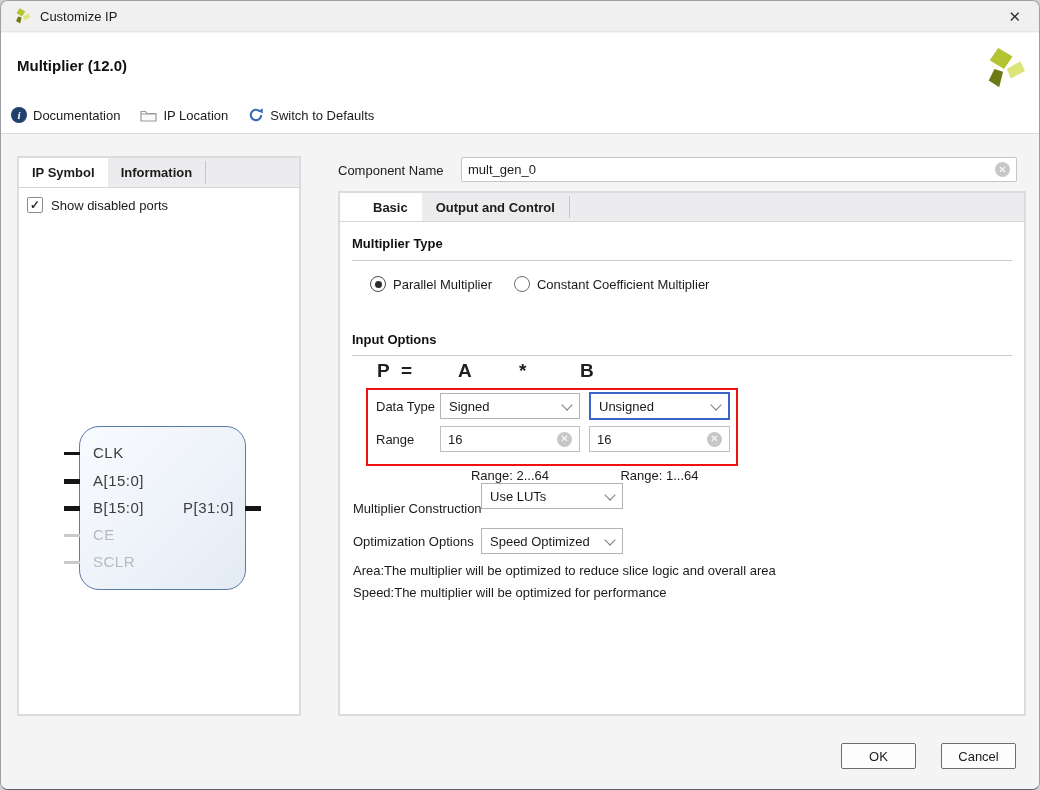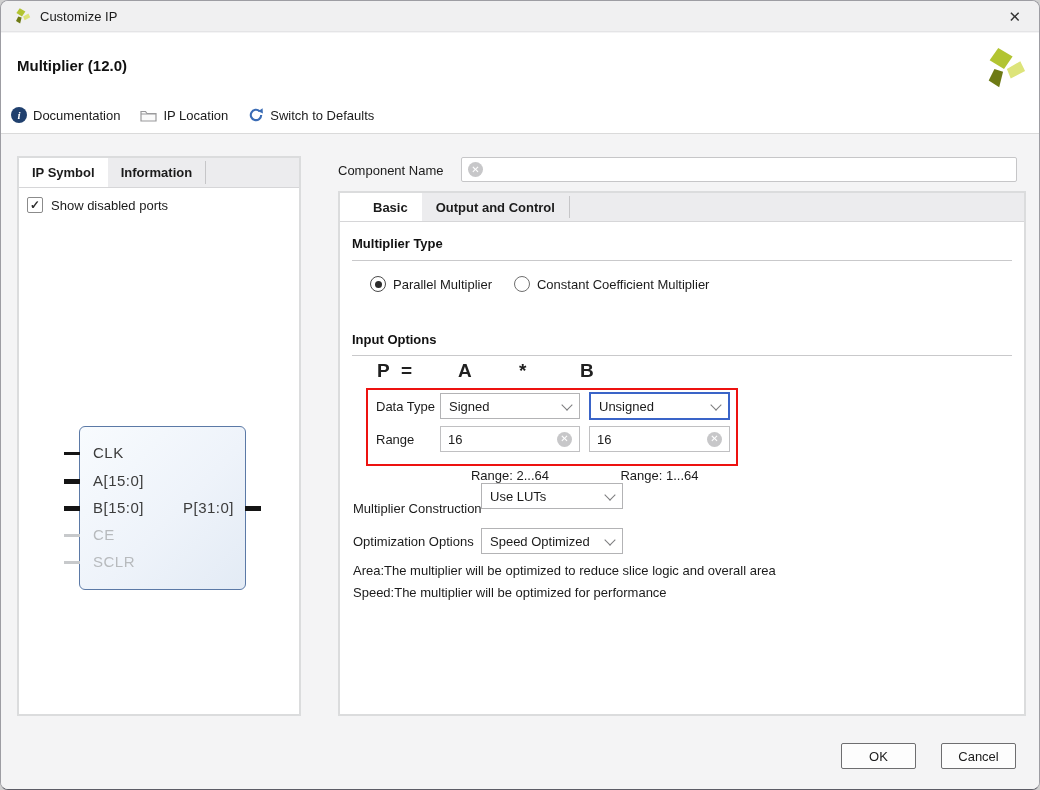--- a/index.html
+++ b/index.html
@@ -25,21 +25,21 @@
   .left-panel{position:absolute;left:16px;top:22px;width:284px;height:560px;background:#fff;
               border:2px solid #dbdcdd;box-sizing:border-box;}
   .lp-tabs{height:29px;background:#ececee;border-bottom:1px solid #d6d6d8;display:flex;align-items:stretch;text-align:right;}
   .lp-tab{display:flex;align-items:center;padding:0 13px;font-size:13px;font-weight:bold;color:#1b1b1b;cursor:pointer;}
   .lp-tab.active{background:#fff;}
   .tab-vsep{width:1px;background:#c6c6c8;margin:3px 0;}
   .checkbox-row{display:flex;align-items:center;gap:8px;padding:9px 8px;font-size:13px;color:#1b1b1b;}
   .checkbox{width:14px;height:14px;border:1px solid #8b8b8b;border-radius:2px;background:#fff;
             display:flex;align-items:center;justify-content:center;font-size:12px;font-weight:bold;color:#2e2e2e;}
   .symbol-area{position:relative;width:100%;height:480px;}
-  .symbol-box{position:absolute;left:60px;top:204px;width:165px;height:162px;border:1px solid #5b79a6;border-radius:6px;
+  .symbol-box{position:absolute;left:60px;top:204px;width:165px;height:162px;border:1px solid #5b79a6;border-radius:20px;
               background:linear-gradient(135deg,#f8fbfe 0%,#eef3fa 55%,#e3ebf5 100%);}
   .port-row{position:absolute;left:0;width:100%;height:0;}
   .port-label{position:absolute;left:13px;top:-10px;font-size:15px;color:#3c3c3c;letter-spacing:0.5px;}
   .port-label.disabled{color:#b7babd;}
   .port-label.right{left:auto;right:11px;}
   .stub{position:absolute;left:-16px;width:16px;background:#141414;}
   .stub.thin{height:3px;top:-2px;}
   .stub.bus{height:5px;top:-3px;}
   .stub.disabled{background:#c7c9cb;}
   .stub.right{left:auto;right:-16px;}
@@ -173,20 +173,21 @@
           <div class="port-row" style="top:82px">
             <span class="stub bus right"></span>
             <span class="port-label right">P[31:0]</span>
           </div>
         </div>
       </div>
     </div>
 
     <div class="comp-label">Component Name</div>
     <div class="comp-input">
+      <span class="val">mult_gen_0</span>
       <span class="clear-icon">✕</span>
     </div>
 
     <div class="tab-panel">
       <div class="rp-tabs">
         <div class="rp-tab active">
           <span>Basic</span>
         </div>
         <div class="rp-tab">
           <span>Output and Control</span>

